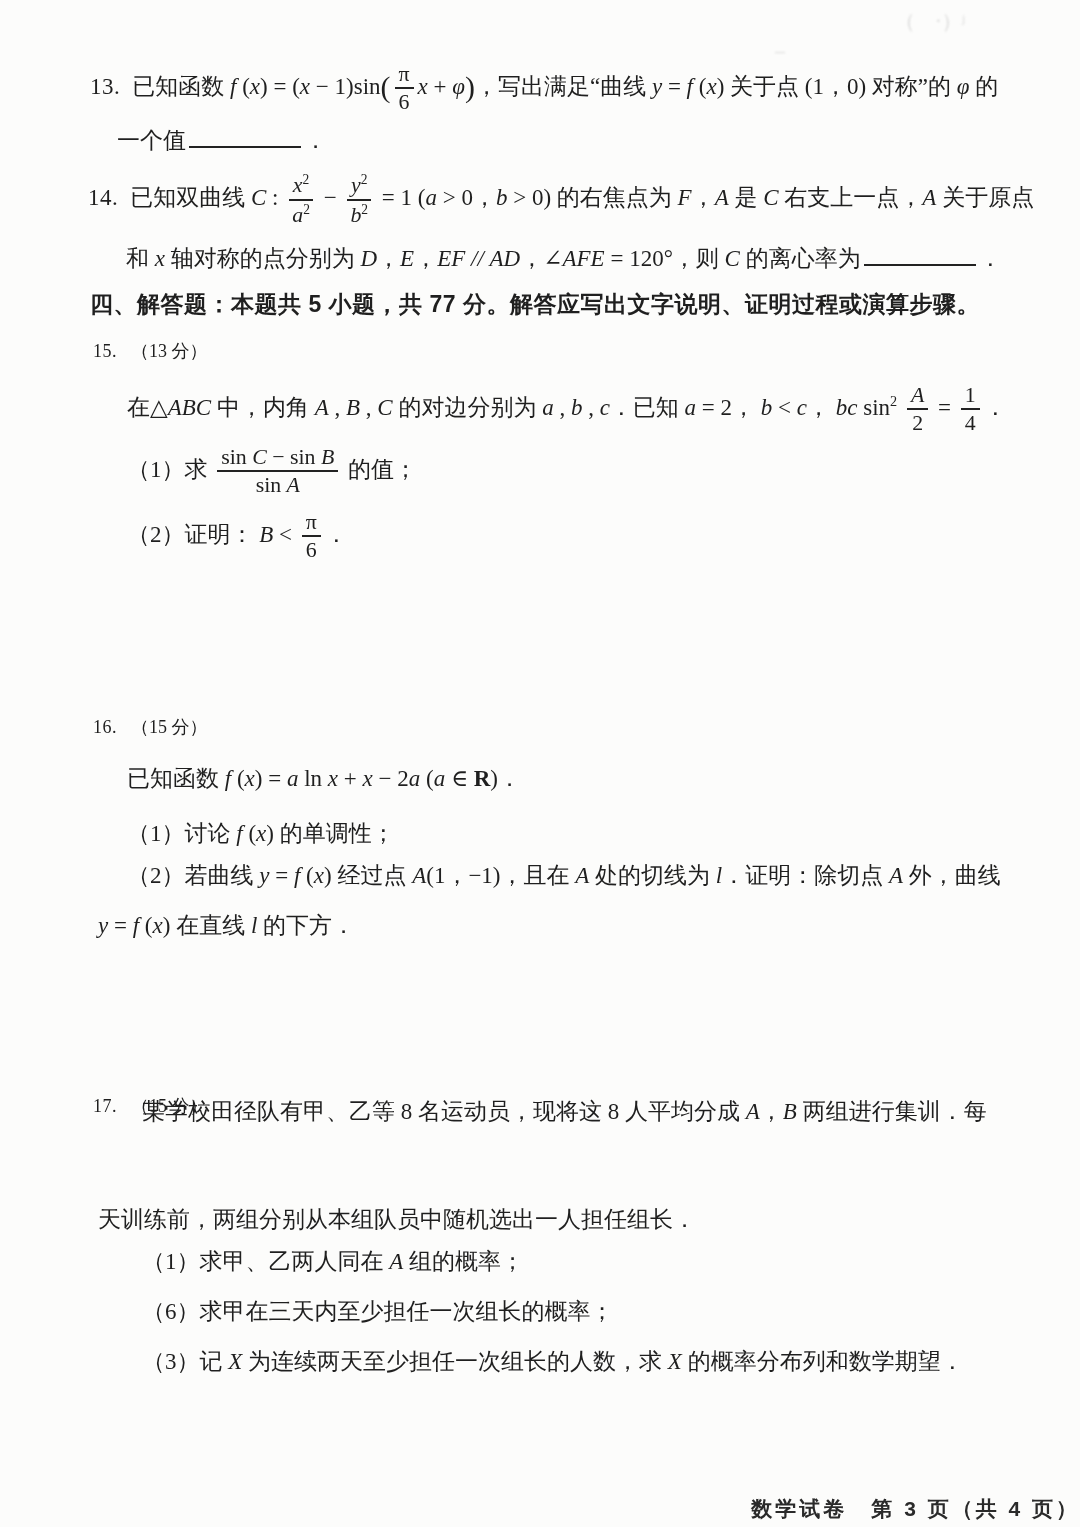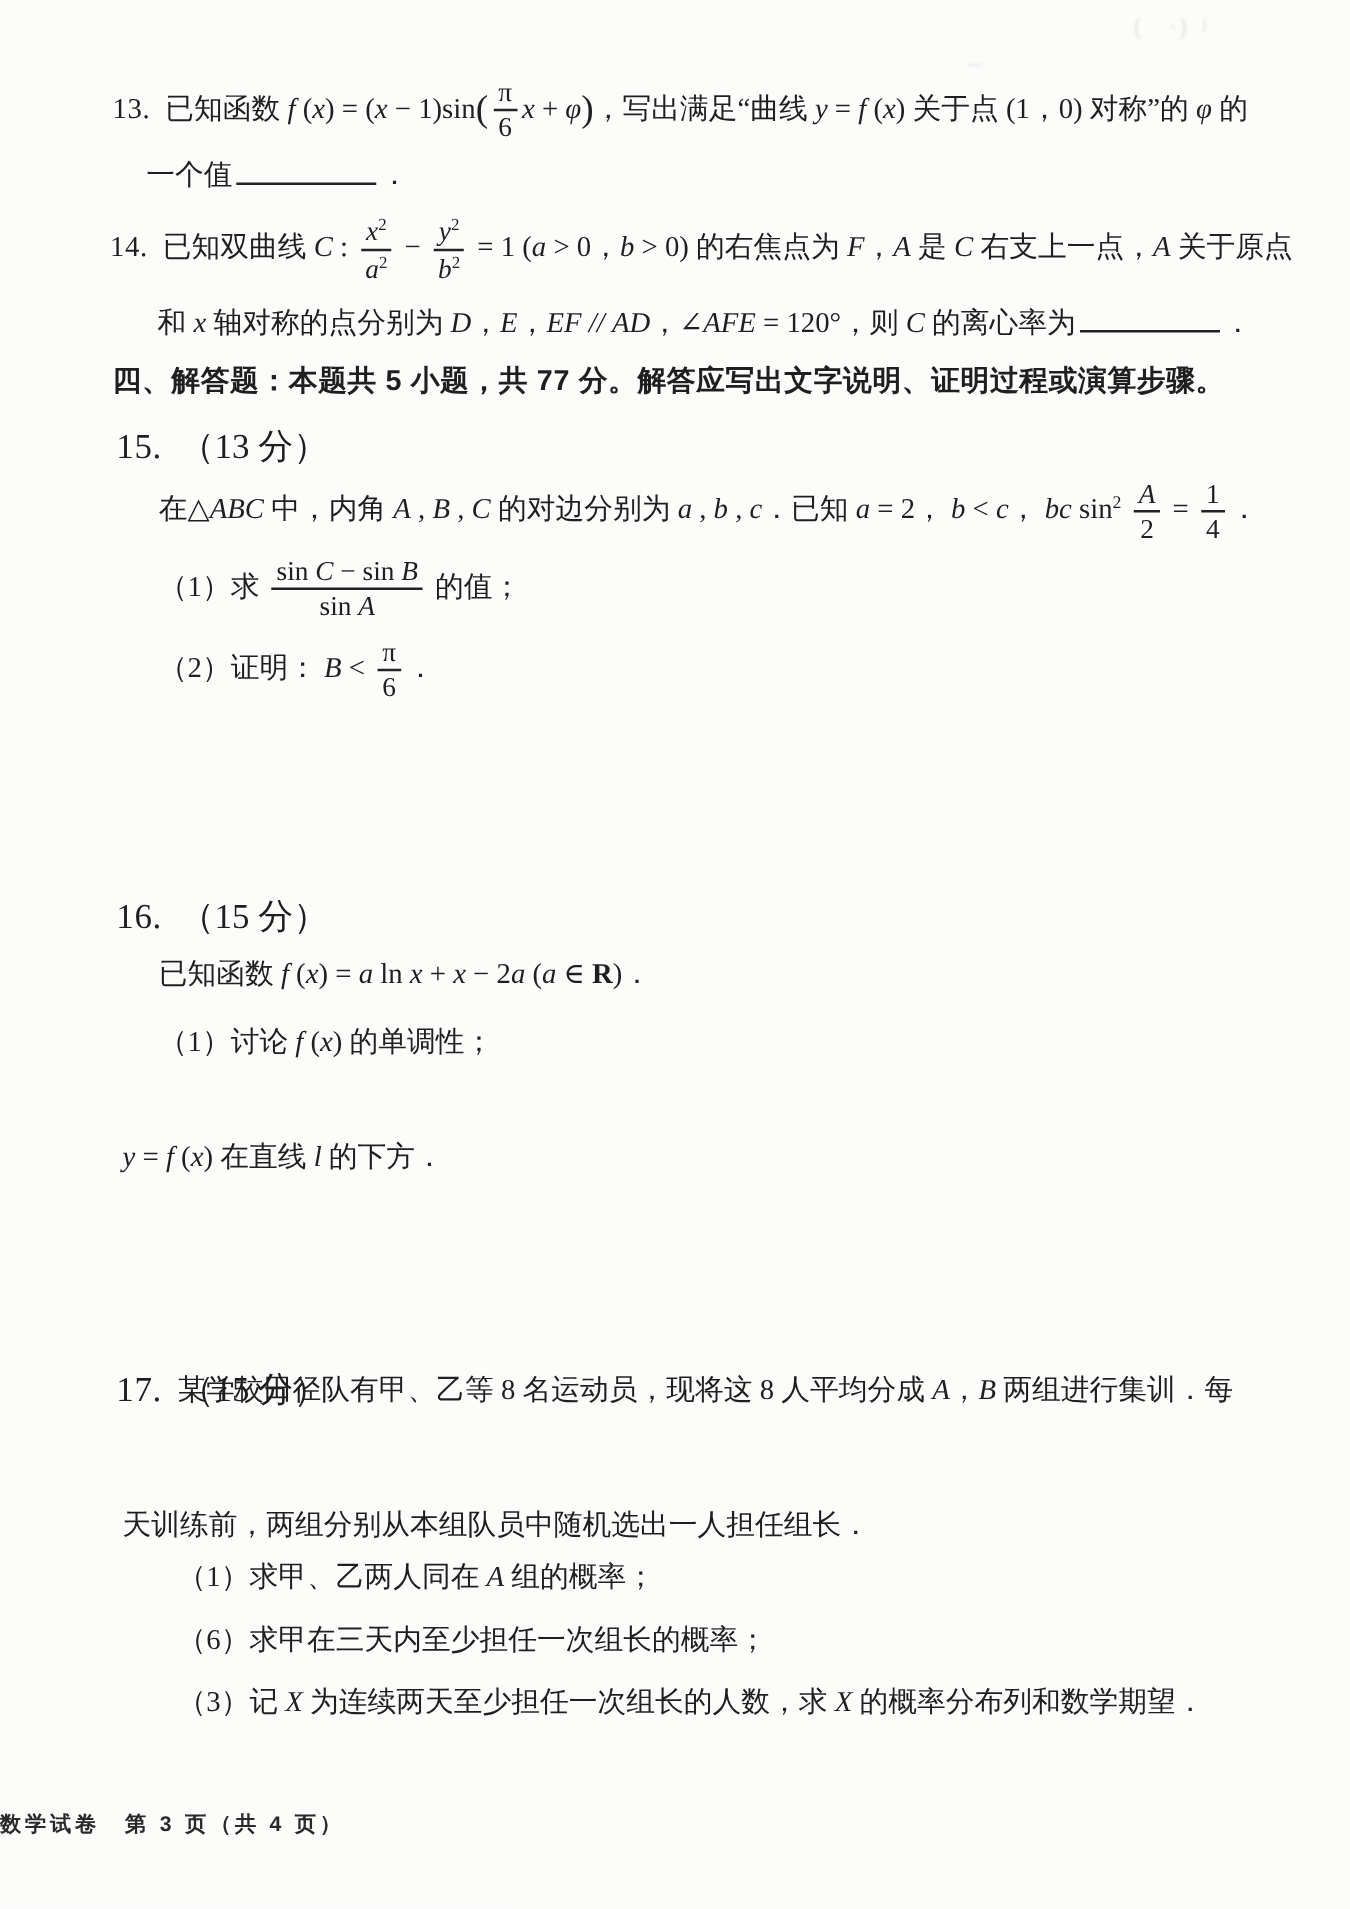--- a/index.html
+++ b/index.html
@@ -19,21 +19,21 @@
     line-height:1.25;
   }
   .qnum{font-weight:400;margin-right:12px;letter-spacing:0.5px;}
   .pts{margin-left:2px;}
   .sec-head{
     font-family:"Liberation Sans","DejaVu Sans",sans-serif;
     font-weight:700;
     font-size:23px;
     letter-spacing:0.5px;
   }
-  .head-line{font-size:28px;}
+  .head-line{font-size:18px;}
   i{font-style:italic;}
   b{font-weight:700;}
   sup{font-size:0.62em;}
   .frac{
     display:inline-flex;
     flex-direction:column;
     align-items:center;
     vertical-align:middle;
     margin:0 4px;
     line-height:1.12;
@@ -45,26 +45,27 @@
   .paren{font-size:1.3em;vertical-align:-0.1em;font-style:normal;}
   .blank{
     display:inline-block;
     width:112px;height:0.85em;
     border-bottom:2px solid #222;
     margin:0 3px;
   }
   .footer{
     position:absolute;
     left:0;right:0;
-    text-align:left;
+    text-align:right;
     font-family:"Liberation Sans","DejaVu Sans",sans-serif;
     font-weight:600;
-    font-size:17px;
+    font-size:21px;
     letter-spacing:3px;
     color:#2a2a2a;
+    margin-top:47px;
   }
   
   .smudge{position:absolute;opacity:0.35;filter:blur(1.2px);color:#9a9a9a;font-size:20px;}
 </style>
 </head>
 <body>
 
 <div class="page">
 
   <div class="smudge" style="top:8px;left:895px;">（　·）ʲ</div>
@@ -108,20 +109,21 @@
   <div class="line" style="top:510px;left:127px;">（2）证明： <i>B</i> &lt; <span class="frac">
         <span class="num">π</span>
         <span class="den">6</span>
       </span>．</div>
 
   <div class="line head-line" style="top:716px;left:93px;">
     <span class="qnum">16.</span><span class="pts">（15 分）</span>
   </div>
   <div class="line" style="top:765px;left:127px;">已知函数 <i>f</i> (<i>x</i>) = <i>a</i> ln <i>x</i> + <i>x</i> − 2<i>a</i> (<i>a</i> ∈ <b>R</b>)．</div>
   <div class="line" style="top:820px;left:127px;">（1）讨论 <i>f</i> (<i>x</i>) 的单调性；</div>
+  <div class="line" style="top:862px;left:127px;">（2）若曲线 <i>y</i> = <i>f</i> (<i>x</i>) 经过点 <i>A</i>(1，−1)，且在 <i>A</i> 处的切线为 <i>l</i>．证明：除切点 <i>A</i> 外，曲线</div>
   <div class="line" style="top:912px;left:98px;"><i>y</i> = <i>f</i> (<i>x</i>) 在直线 <i>l</i> 的下方．</div>
 
   <div class="line head-line" style="top:1095px;left:93px;text-align:right;">
     <span class="qnum">17.</span><span class="pts">（15 分）</span>
   </div>
   <div class="line" style="top:1098px;left:142px;">某学校田径队有甲、乙等 8 名运动员，现将这 8 人平均分成 <i>A</i>，<i>B</i> 两组进行集训．每</div>
   <div class="line" style="top:1206px;left:98px;">天训练前，两组分别从本组队员中随机选出一人担任组长．</div>
   <div class="line" style="top:1248px;left:142px;">（1）求甲、乙两人同在 <i>A</i> 组的概率；</div>
   <div class="line" style="top:1298px;left:142px;">（6）求甲在三天内至少担任一次组长的概率；</div>
   <div class="line" style="top:1348px;left:142px;">（3）记 <i>X</i> 为连续两天至少担任一次组长的人数，求 <i>X</i> 的概率分布列和数学期望．</div>

